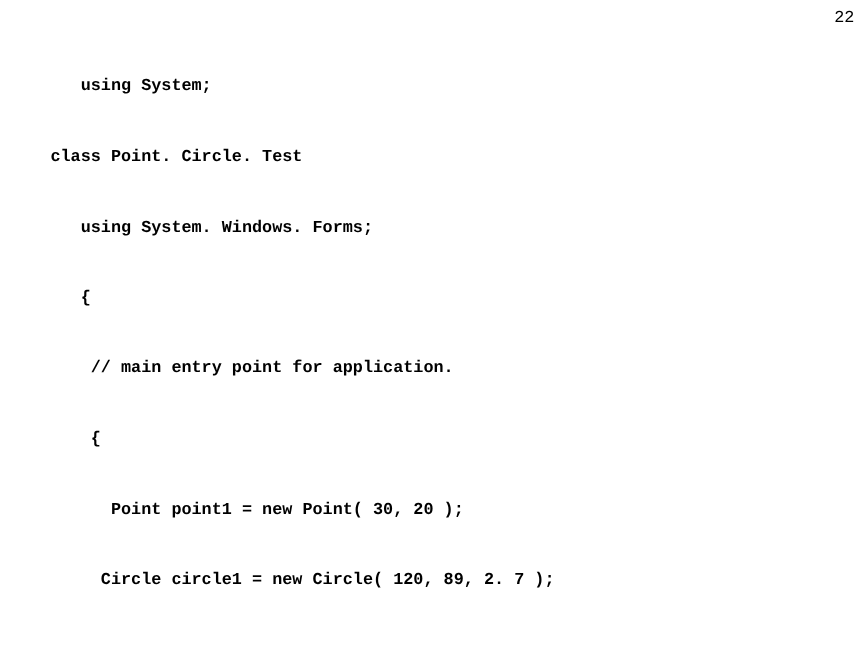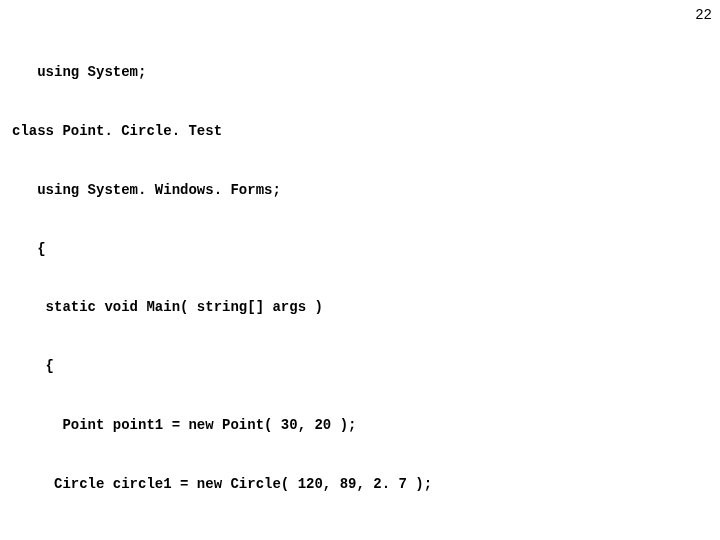--- a/index.html
+++ b/index.html
@@ -26,33 +26,33 @@
     font-family: "Courier New", Courier, monospace;
     font-size: 14px;
   }
   .code {
     position: absolute;
     top: 24px;
     left: 12px;
     white-space: pre;
     font-weight: bold;
   }
-  .line { display: block; }
+  .line { display: block; margin-left: 30px; }
 </style>
 </head>
 <body>
 
 <div class="page">
   <div class="page-number">22</div>
   <div class="code">
     <span class="line">   using System;</span>
     <span class="line">class Point. Circle. Test</span>
     <span class="line">   using System. Windows. Forms;</span>
     <span class="line">   {</span>
-    <span class="line">    static void Main( string[] args )</span>
+    <span class="line">    // main entry point for application.</span>
     <span class="line">    {</span>
     <span class="line">      Point point1 = new Point( 30, 20 );</span>
     <span class="line">     Circle circle1 = new Circle( 120, 89, 2. 7 );</span>
     
     
     <span class="line"></span>
     
     
     
     

